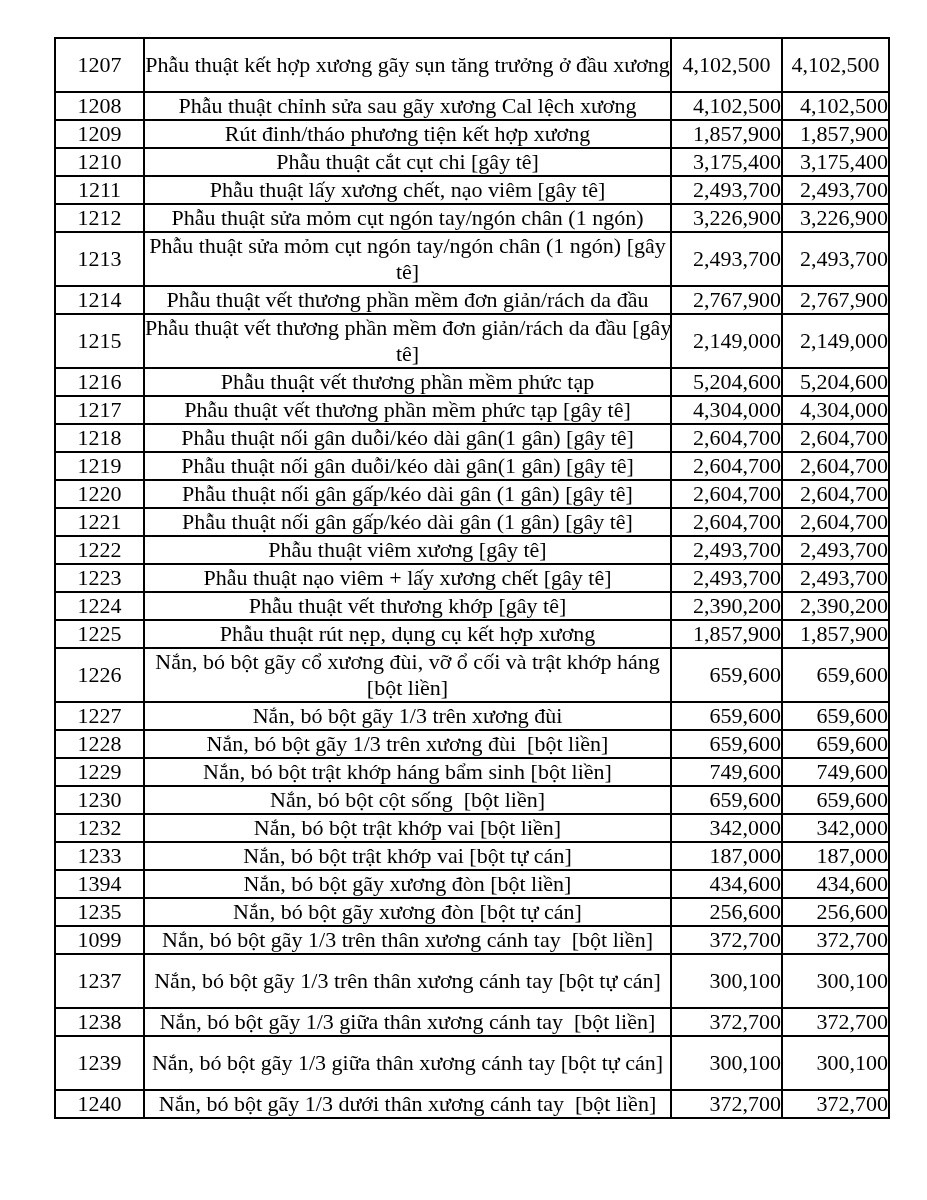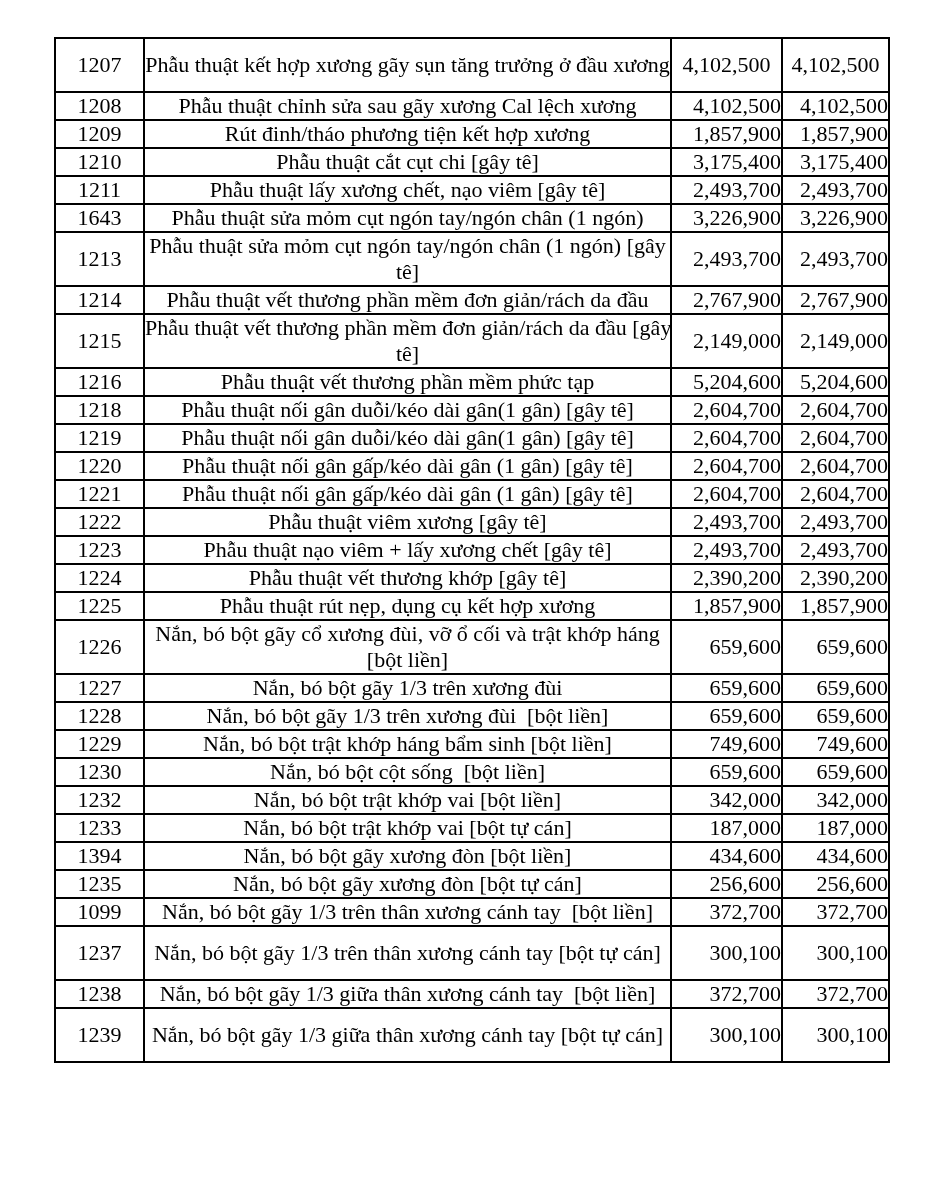--- a/index.html
+++ b/index.html
@@ -84,21 +84,21 @@
           <td class="c-num">3,175,400</td>
           <td class="c-num">3,175,400</td>
         </tr>
         <tr>
           <td class="c-id">1211</td>
           <td class="c-name">Phẫu thuật lấy xương chết, nạo viêm [gây tê]</td>
           <td class="c-num">2,493,700</td>
           <td class="c-num">2,493,700</td>
         </tr>
         <tr>
-          <td class="c-id">1643</td>
+          <td class="c-id">1212</td>
           <td class="c-name">Phẫu thuật sửa mỏm cụt ngón tay/ngón chân (1 ngón)</td>
           <td class="c-num">3,226,900</td>
           <td class="c-num">3,226,900</td>
         </tr>
         <tr>
           <td class="c-id">1213</td>
           <td class="c-name"><div>Phẫu thuật sửa mỏm cụt ngón tay/ngón chân (1 ngón) [gây</div><div>tê]</div></td>
           <td class="c-num">2,493,700</td>
           <td class="c-num">2,493,700</td>
         </tr>
@@ -114,20 +114,26 @@
           <td class="c-num">2,149,000</td>
           <td class="c-num">2,149,000</td>
         </tr>
         <tr>
           <td class="c-id">1216</td>
           <td class="c-name">Phẫu thuật vết thương phần mềm phức tạp</td>
           <td class="c-num">5,204,600</td>
           <td class="c-num">5,204,600</td>
         </tr>
         <tr>
+          <td class="c-id">1217</td>
+          <td class="c-name">Phẫu thuật vết thương phần mềm phức tạp [gây tê]</td>
+          <td class="c-num">4,304,000</td>
+          <td class="c-num">4,304,000</td>
+        </tr>
+        <tr>
           <td class="c-id">1218</td>
           <td class="c-name">Phẫu thuật nối gân duỗi/kéo dài gân(1 gân) [gây tê]</td>
           <td class="c-num">2,604,700</td>
           <td class="c-num">2,604,700</td>
         </tr>
         <tr>
           <td class="c-id">1219</td>
           <td class="c-name">Phẫu thuật nối gân duỗi/kéo dài gân(1 gân) [gây tê]</td>
           <td class="c-num">2,604,700</td>
           <td class="c-num">2,604,700</td>
@@ -238,16 +244,22 @@
           <td class="c-id">1238</td>
           <td class="c-name">Nắn, bó bột gãy 1/3 giữa thân xương cánh tay  [bột liền]</td>
           <td class="c-num">372,700</td>
           <td class="c-num">372,700</td>
         </tr>
         <tr class="tall">
           <td class="c-id">1239</td>
           <td class="c-name">Nắn, bó bột gãy 1/3 giữa thân xương cánh tay [bột tự cán]</td>
           <td class="c-num">300,100</td>
           <td class="c-num">300,100</td>
+        </tr>
+        <tr>
+          <td class="c-id">1240</td>
+          <td class="c-name">Nắn, bó bột gãy 1/3 dưới thân xương cánh tay  [bột liền]</td>
+          <td class="c-num">372,700</td>
+          <td class="c-num">372,700</td>
         </tr>
       </tbody>
   </table>
 </div>
 
 </body></html>

